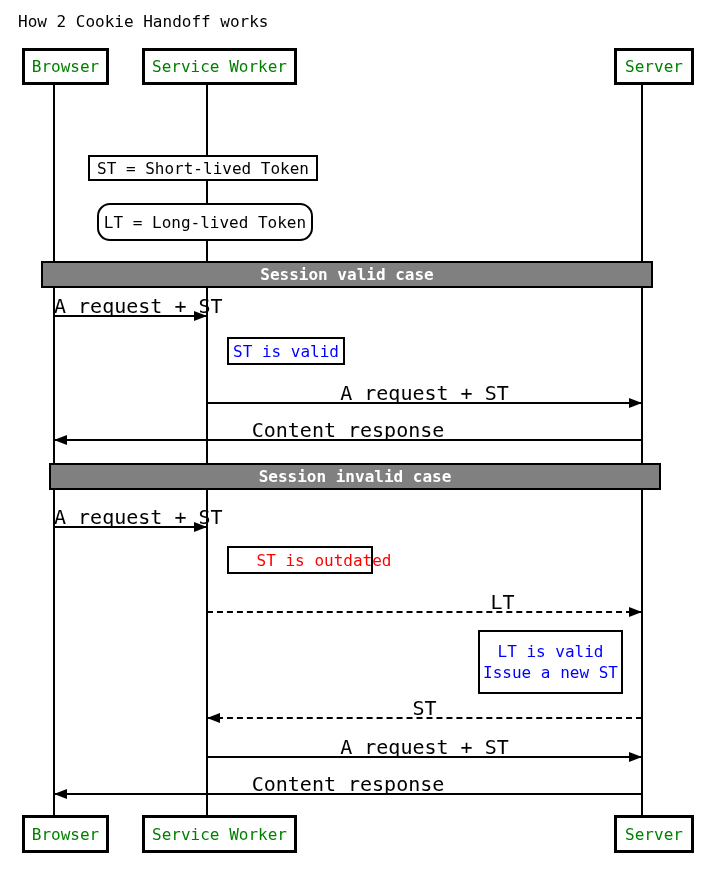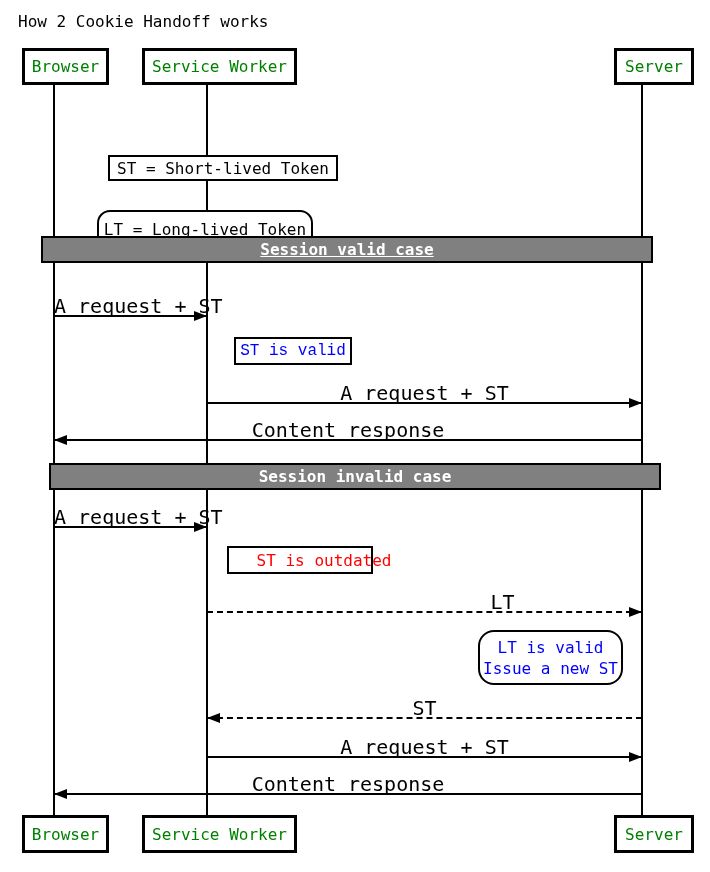--- a/index.html
+++ b/index.html
@@ -44,30 +44,30 @@
   <div class="title">How 2 Cookie Handoff works</div>
 
   <div class="lifeline" style="left:53px;"></div>
   <div class="lifeline" style="left:206px;"></div>
   <div class="lifeline" style="left:641px;"></div>
 
   <div class="actor" style="left:10px;  top:48px; width:87px;  height:37px;">Browser</div>
   <div class="actor" style="left:130px; top:48px; width:155px; height:37px;">Service Worker</div>
   <div class="actor" style="left:602px; top:48px; width:80px;  height:37px;">Server</div>
 
-  <div class="legend-note" style="left:88px; top:155px; width:230px; height:26px;margin-left:20px;">ST = Short-lived Token</div>
-  <div class="legend-note" style="left:97px; top:210px; width:216px; height:38px;border-radius:13px;">LT = Long-lived Token</div>
+  <div class="legend-note" style="left:88px; top:155px; width:230px; height:26px;">ST = Short-lived Token</div>
+  <div class="legend-note" style="left:97px; top:203px; width:216px; height:38px;border-radius:13px;">LT = Long-lived Token</div>
 
-  <div class="section" style="top:236px;text-decoration:underline;">Session valid case</div>
+  <div class="section" style="top:261px;">Session valid case</div>
 
   <div class="msg-label" style="left:54px; top:294px; width:153px;">A request + ST</div>
   <div class="msg-line" style="left:54px; top:315px; width:153px;"></div>
   <div class="arrow right" style="left:194px; top:311px;"></div>
 
-  <div class="note info" style="left:234px; top:337px; width:118px; height:28px;font-family:Liberation Mono, monospace;">ST is valid</div>
+  <div class="note info" style="left:227px; top:337px; width:118px; height:28px;">ST is valid</div>
 
   <div class="msg-label" style="left:207px; top:381px; width:435px;">A request + ST</div>
   <div class="msg-line" style="left:207px; top:402px; width:435px;"></div>
   <div class="arrow right" style="left:629px; top:398px;"></div>
 
   <div class="msg-label" style="left:54px; top:418px; width:588px;">Content response</div>
   <div class="msg-line" style="left:54px; top:439px; width:588px;"></div>
   <div class="arrow left" style="left:54px; top:435px;"></div>
 
   <div class="section" style="top:463px;margin-left:8px;">Session invalid case</div>
@@ -75,21 +75,21 @@
   <div class="msg-label" style="left:54px; top:505px; width:153px;">A request + ST</div>
   <div class="msg-line" style="left:54px; top:526px; width:153px;"></div>
   <div class="arrow right" style="left:194px; top:522px;"></div>
 
   <div class="note error" style="left:227px; top:546px; width:146px; height:28px;padding-left:48px;">ST is outdated</div>
 
   <div class="msg-label" style="left:207px; top:590px; width:501px;margin-left:45px;">LT</div>
   <div class="msg-line dashed" style="left:207px; top:611px; width:435px;"></div>
   <div class="arrow right" style="left:629px; top:607px;"></div>
 
-  <div class="note info" style="left:478px; top:630px; width:145px; height:55px;border-radius:16px;">
+  <div class="note info" style="left:478px; top:630px; width:145px; height:64px;">
     <div>LT is valid</div>
     <div>Issue a new ST</div>
   </div>
 
   <div class="msg-label" style="left:207px; top:696px; width:435px;">ST</div>
   <div class="msg-line dashed" style="left:207px; top:717px; width:435px;"></div>
   <div class="arrow left" style="left:207px; top:713px;"></div>
 
   <div class="msg-label" style="left:207px; top:735px; width:435px;">A request + ST</div>
   <div class="msg-line" style="left:207px; top:756px; width:435px;"></div>

